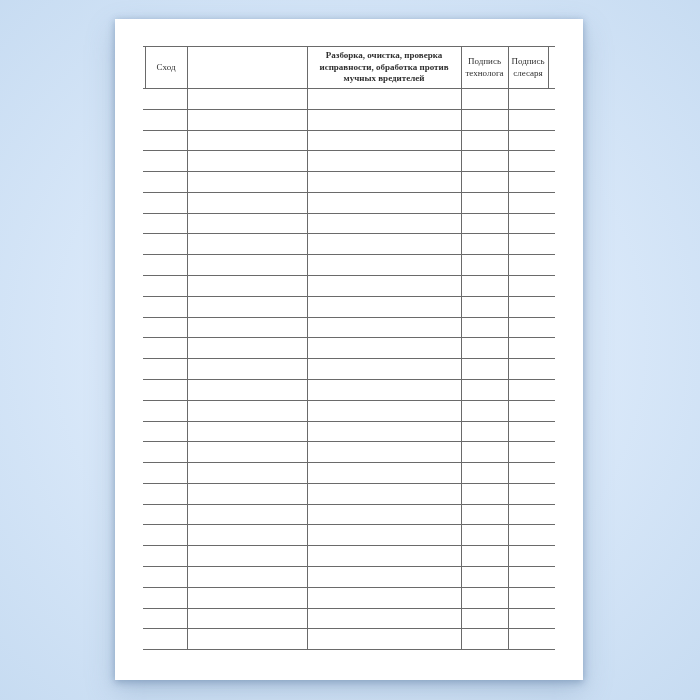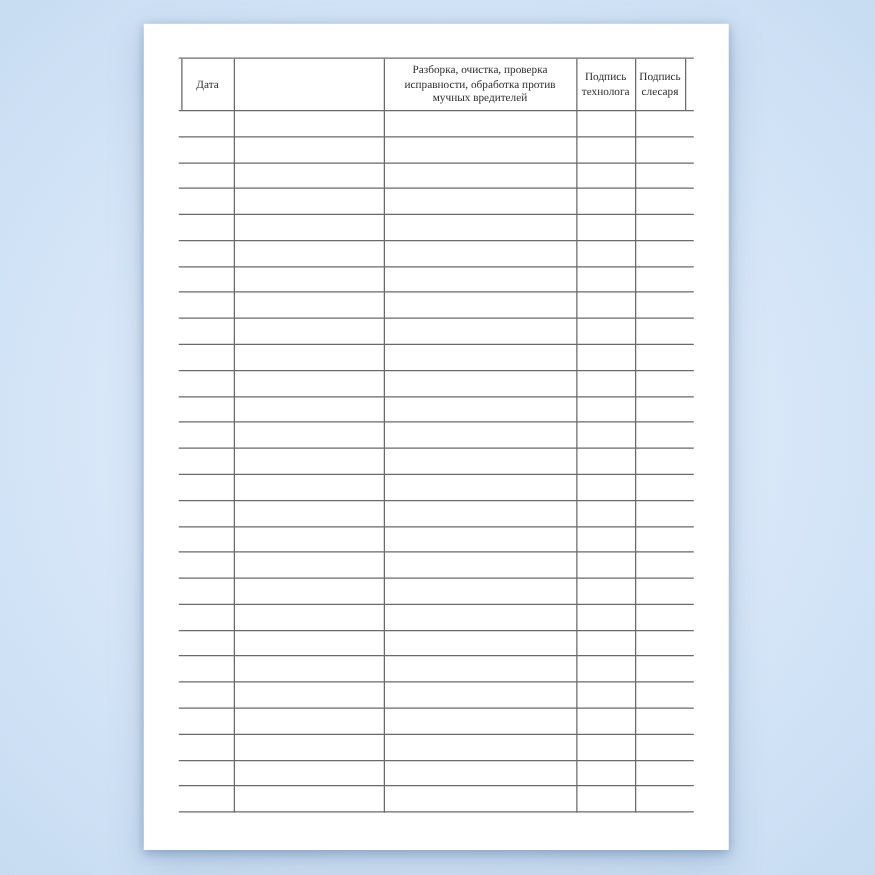--- a/index.html
+++ b/index.html
@@ -49,21 +49,21 @@
   .v4{left:365px;}
   .header-cell{
     position:absolute;top:0;height:41px;
     display:flex;align-items:center;justify-content:center;
     text-align:center;white-space:pre-line;
     font-size:9px;line-height:11.5px;
     color:var(--header-text);
   }
   .c1{left:2px;width:42px;}
   .c2{left:44px;width:120px;}
-  .c3{left:164px;width:154px;}
+  .c3{left:164px;width:154px;font-weight:bold;}
   .c4{left:318px;width:47px;}
   .c5{left:365px;width:40px;}
   .table-body{
     position:absolute;left:0;top:42px;width:412px;height:561px;
     display:flex;flex-direction:column;
   }
   .body-row{
     flex:1 1 0;
     border-bottom:1px solid var(--grid-line);
     box-sizing:border-box;
@@ -73,21 +73,21 @@
 </head>
 <body>
 
 <div class="stage">
   <div class="sheet">
     <div class="form-table">
 
       <div class="header-row">
         <div class="vline header-edge left"></div>
         <div class="vline header-edge right"></div>
-        <div class="header-cell c1">Дата</div>
+        <div class="header-cell c1">Сход</div>
         <div class="header-cell c3">Разборка, очистка, проверка
 исправности, обработка против
 мучных вредителей</div>
         <div class="header-cell c4">Подпись
 технолога</div>
         <div class="header-cell c5">Подпись
 слесаря</div>
       </div>
 
       <div class="table-body">

